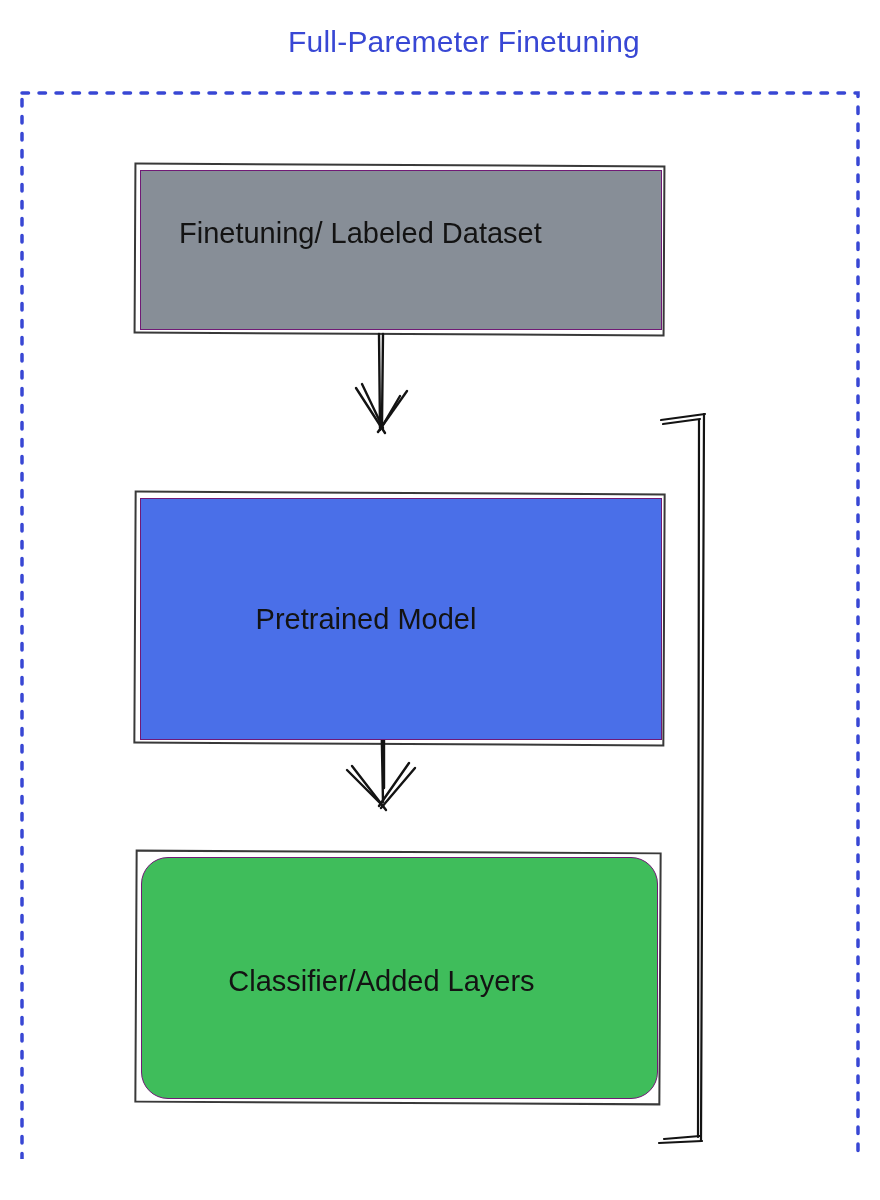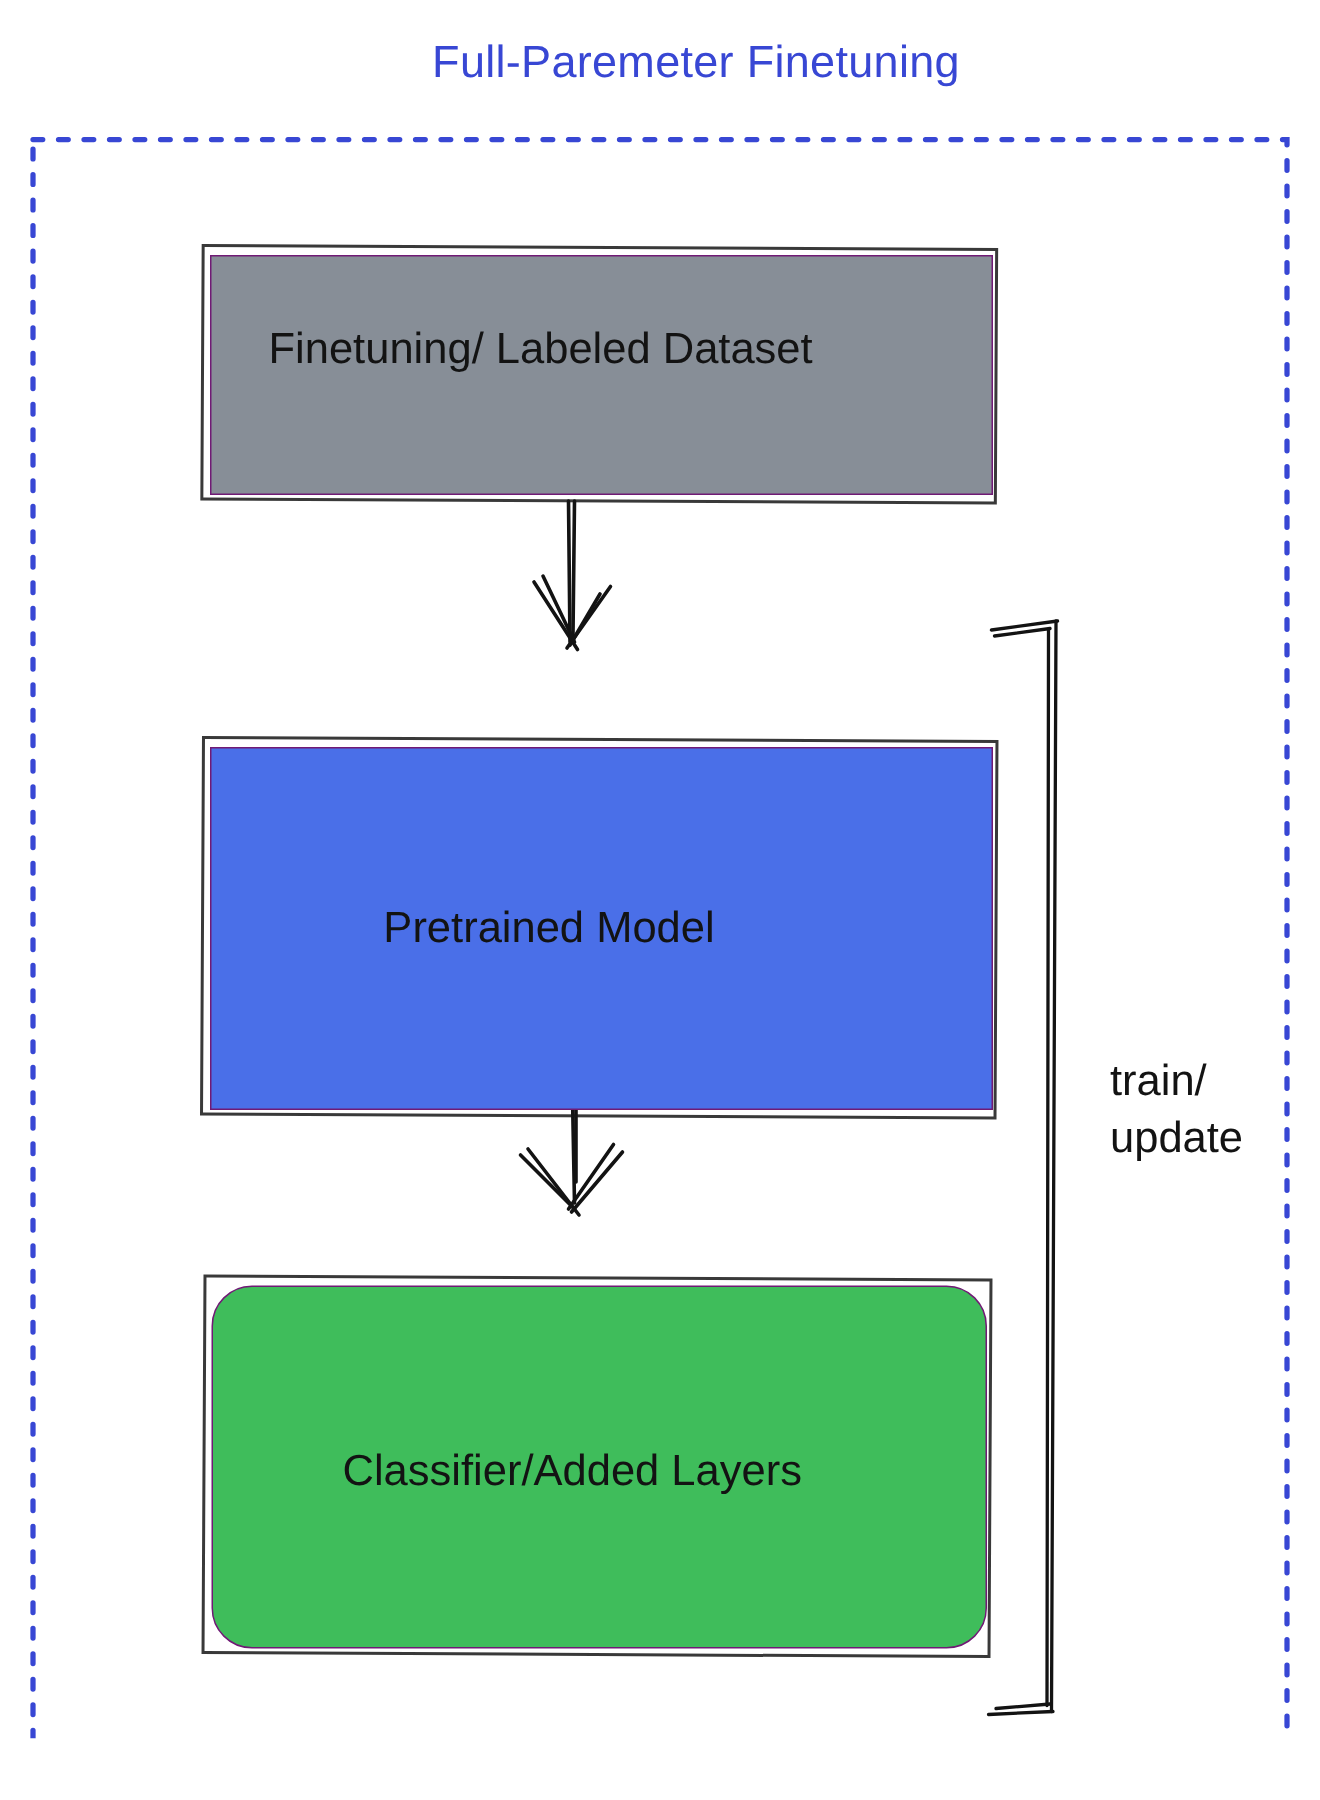--- a/index.html
+++ b/index.html
@@ -127,16 +127,14 @@
   </div>
 
   <div class="box box-pretrained">
     <span>Pretrained Model</span>
   </div>
 
   <div class="box box-classifier">
     <span>Classifier/Added Layers</span>
   </div>
 
-  <div class="bracket-label">train/
-update</div>
 
 </div>
 
 </body></html>

